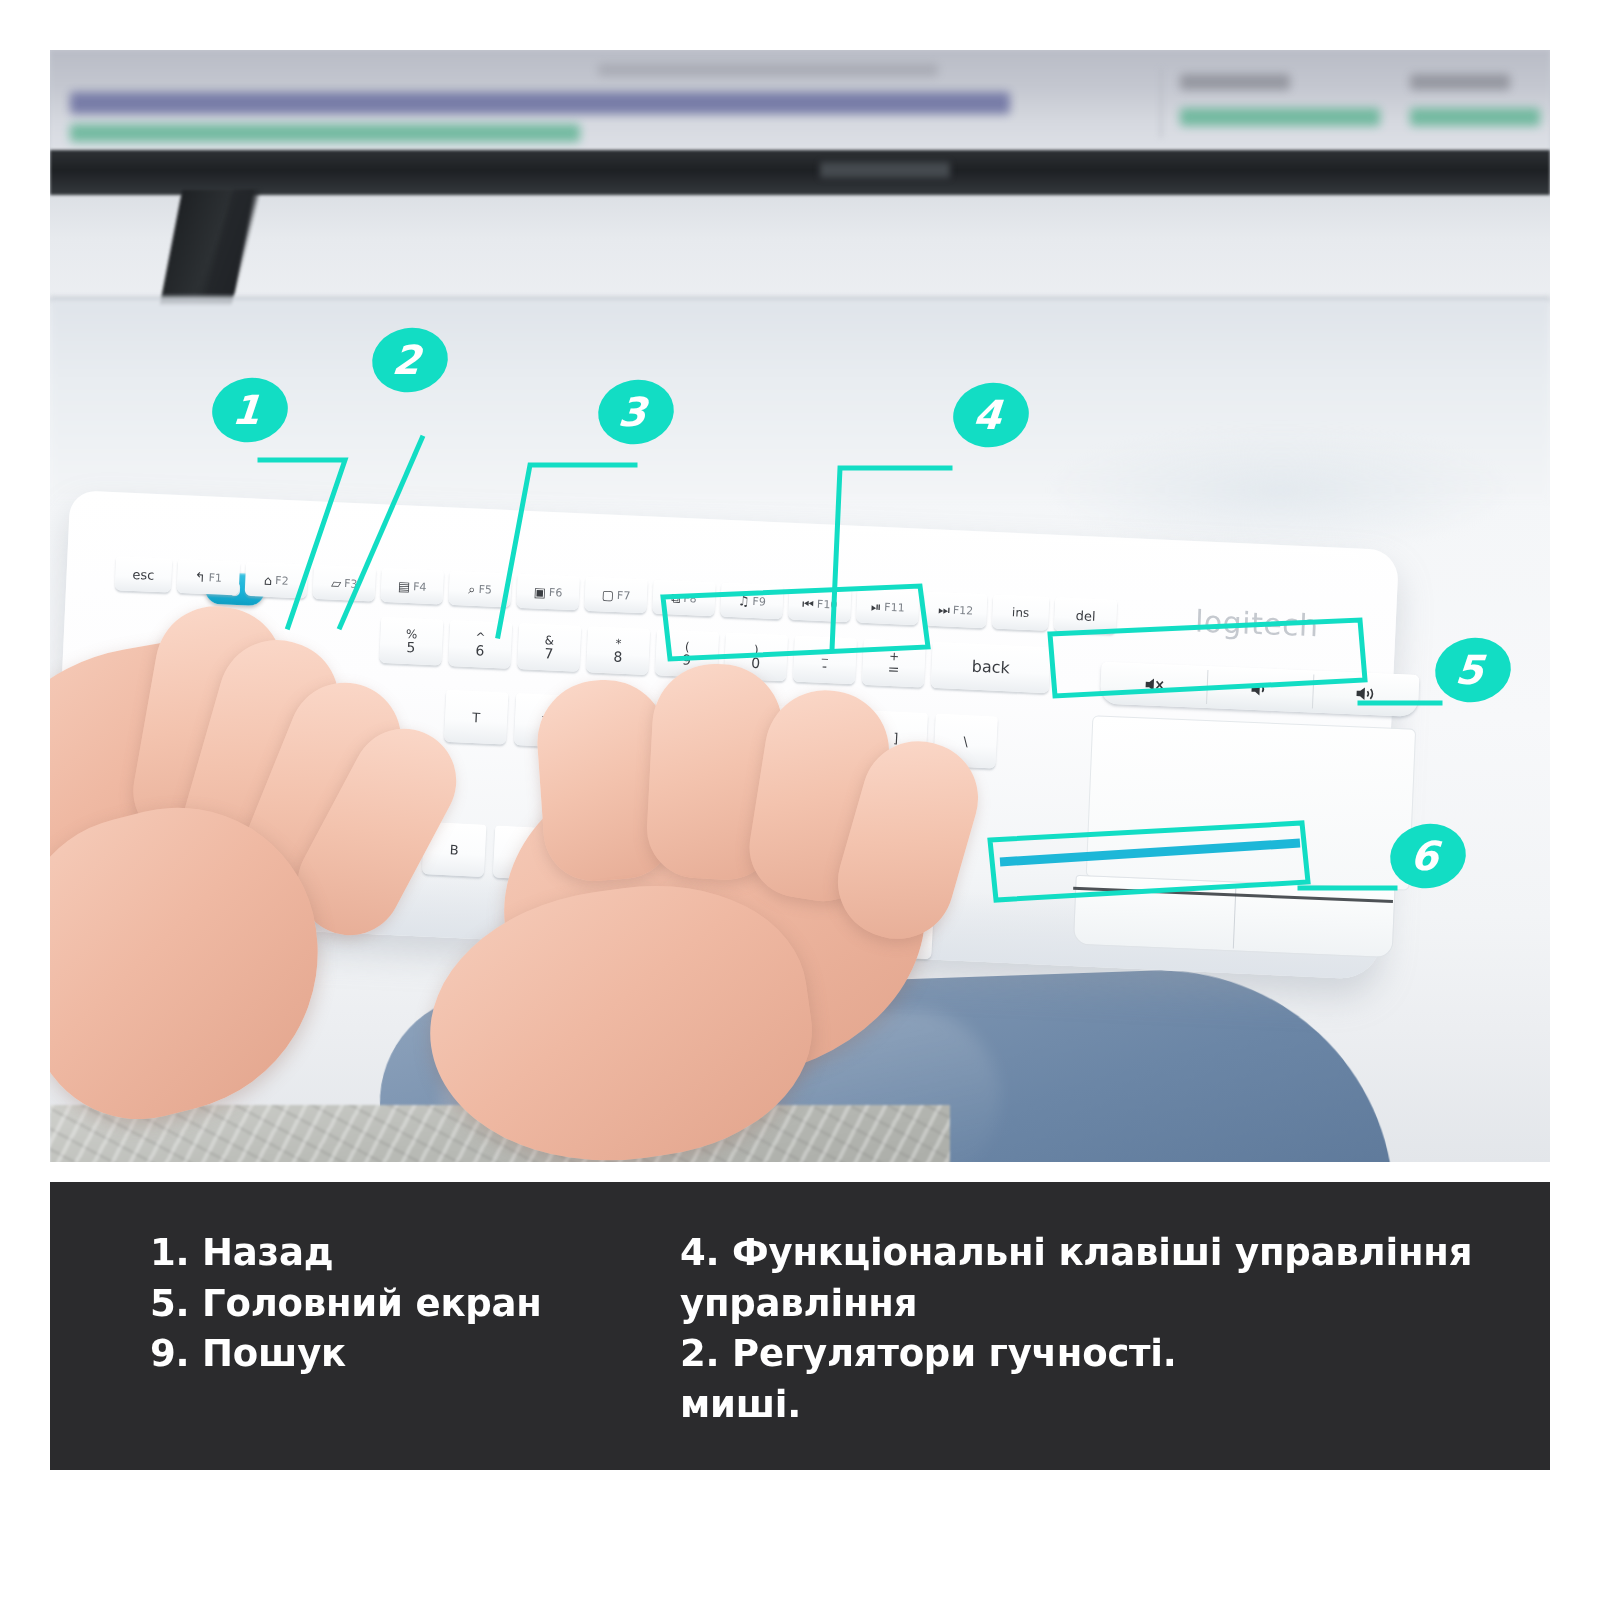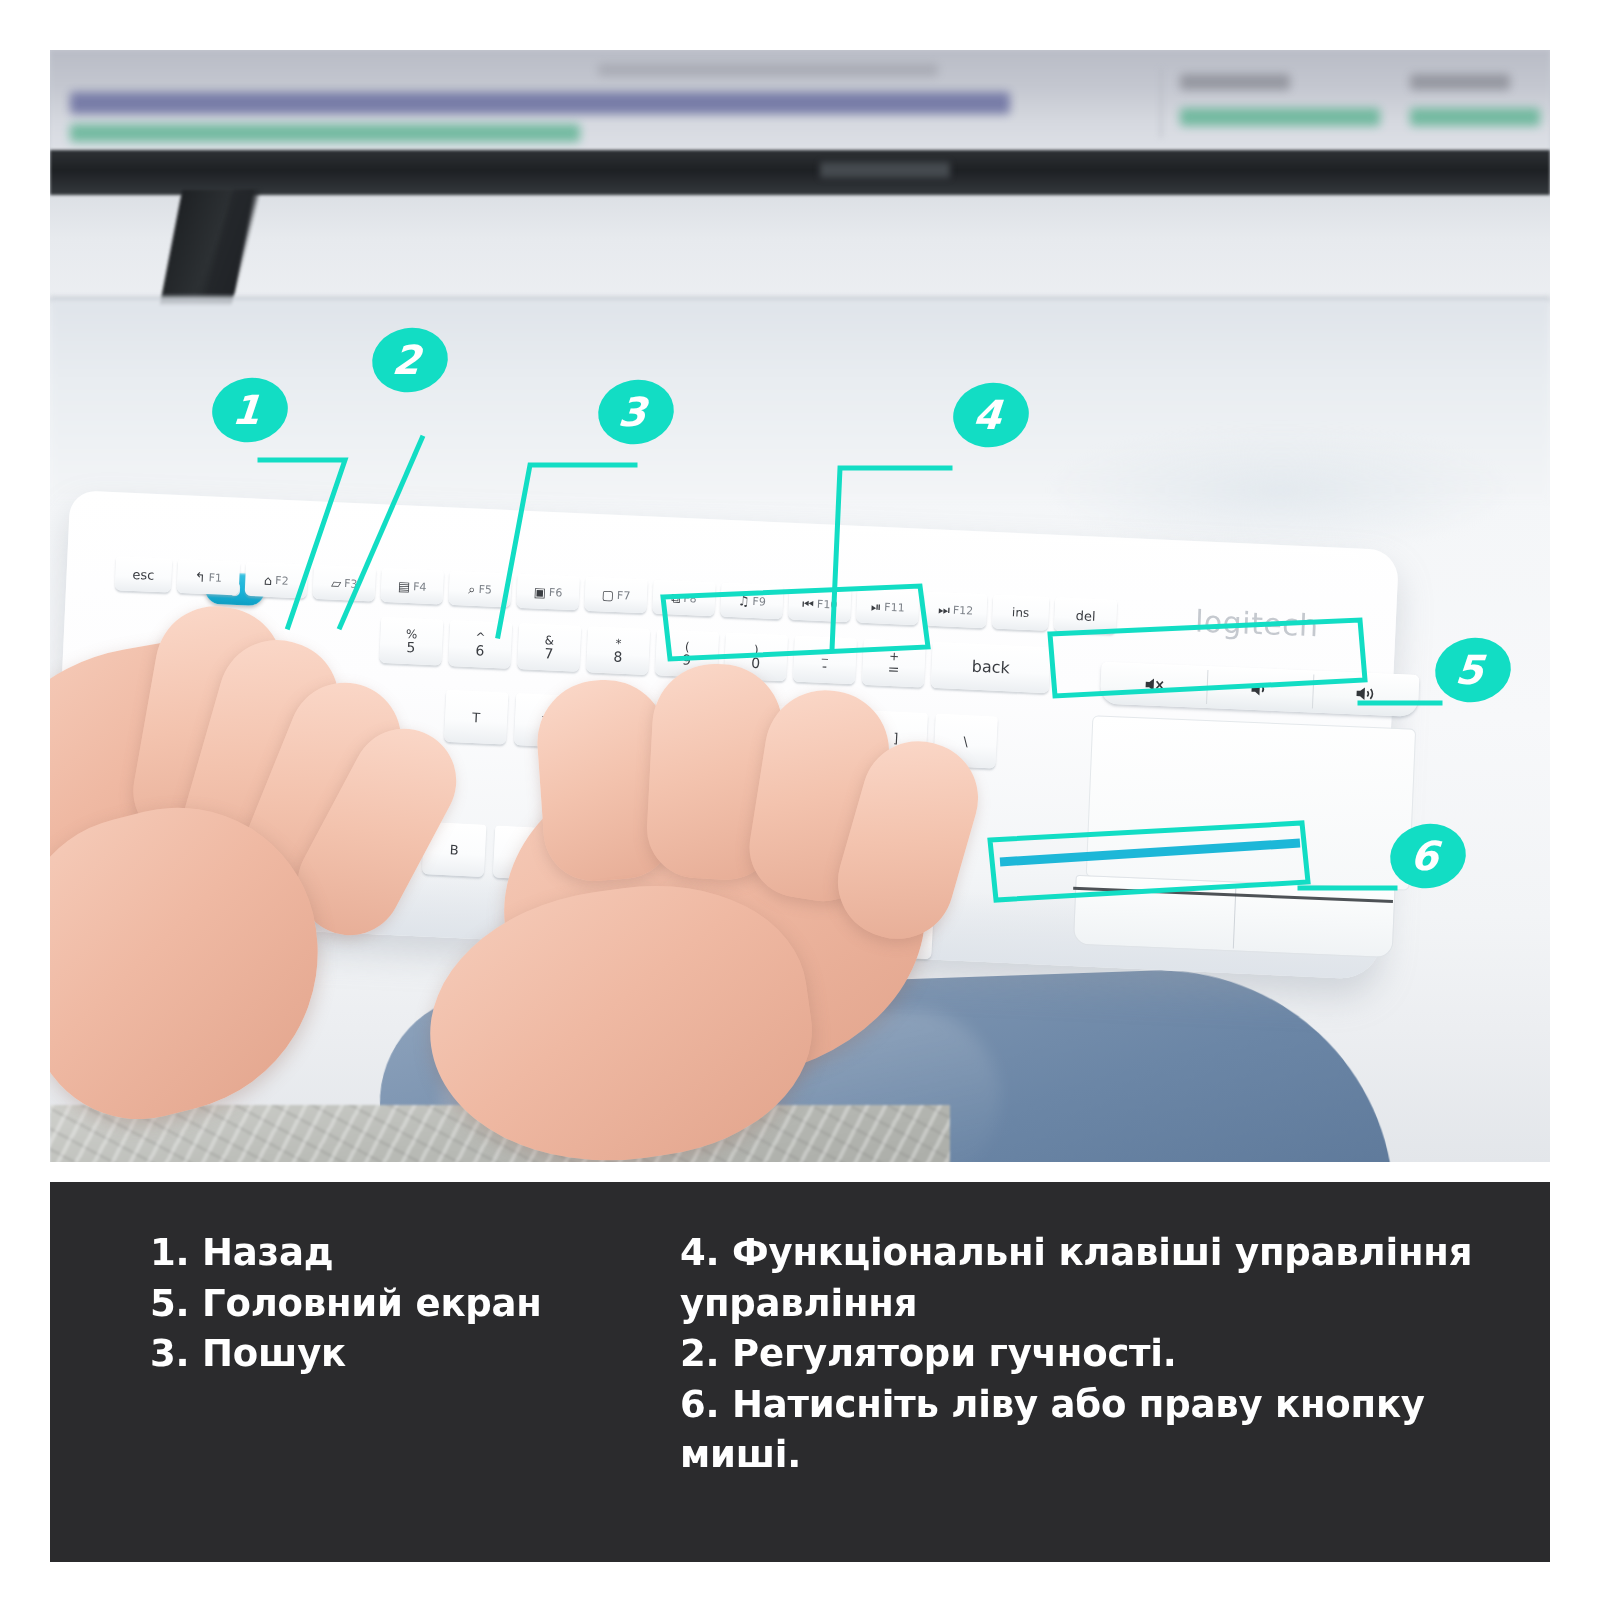--- a/index.html
+++ b/index.html
@@ -200,21 +200,21 @@
     position:absolute;width:76px;height:64px;border-radius:50%;
     background:#12ddc4;display:flex;align-items:center;justify-content:center;
     color:#ffffff;font-size:40px;font-style:italic;font-weight:bold;
     font-family:"DejaVu Sans",sans-serif;
     transform:rotate(-10deg);
   }
   .co-circle span{transform:rotate(10deg) skewX(-8deg);display:block;line-height:1;}
 
   
   .captions{
-    position:absolute;left:50px;top:1182px;width:1500px;height:380px;
+    position:absolute;left:50px;top:1182px;width:1500px;height:288px;
     background:#2b2b2d;
     display:flex;
   }
   .cap-col{padding-top:48px;}
   .cap-col.left{width:520px;padding-left:100px;}
   .cap-col.right{width:840px;padding-left:10px;}
   .cap-line{
     color:#ffffff;font-size:37px;font-weight:bold;line-height:1.26;
     font-family:"DejaVu Sans",sans-serif;
     letter-spacing:-.2px;margin:0 0 4px 0;
@@ -537,24 +537,23 @@
     <div class="co-circle" style="left:1340px;top:774px;">
         <span>6</span>
       </div>
 
   </div>
 
   <div class="captions">
     <div class="cap-col left">
       <p class="cap-line">1. Назад</p>
       <p class="cap-line">5. Головний екран</p>
-      <p class="cap-line">3. Пошук</p>
+      <p class="cap-line">9. Пошук</p>
     </div>
     <div class="cap-col right">
       <p class="cap-line">4. Функціональні клавіші управління</p>
       <p class="cap-line">управління</p>
       <p class="cap-line">2. Регулятори гучності.</p>
-      <p class="cap-line">6. Натисніть ліву або праву кнопку</p>
       <p class="cap-line">миші.</p>
     </div>
   </div>
 
 </div>
 
 </body></html>

